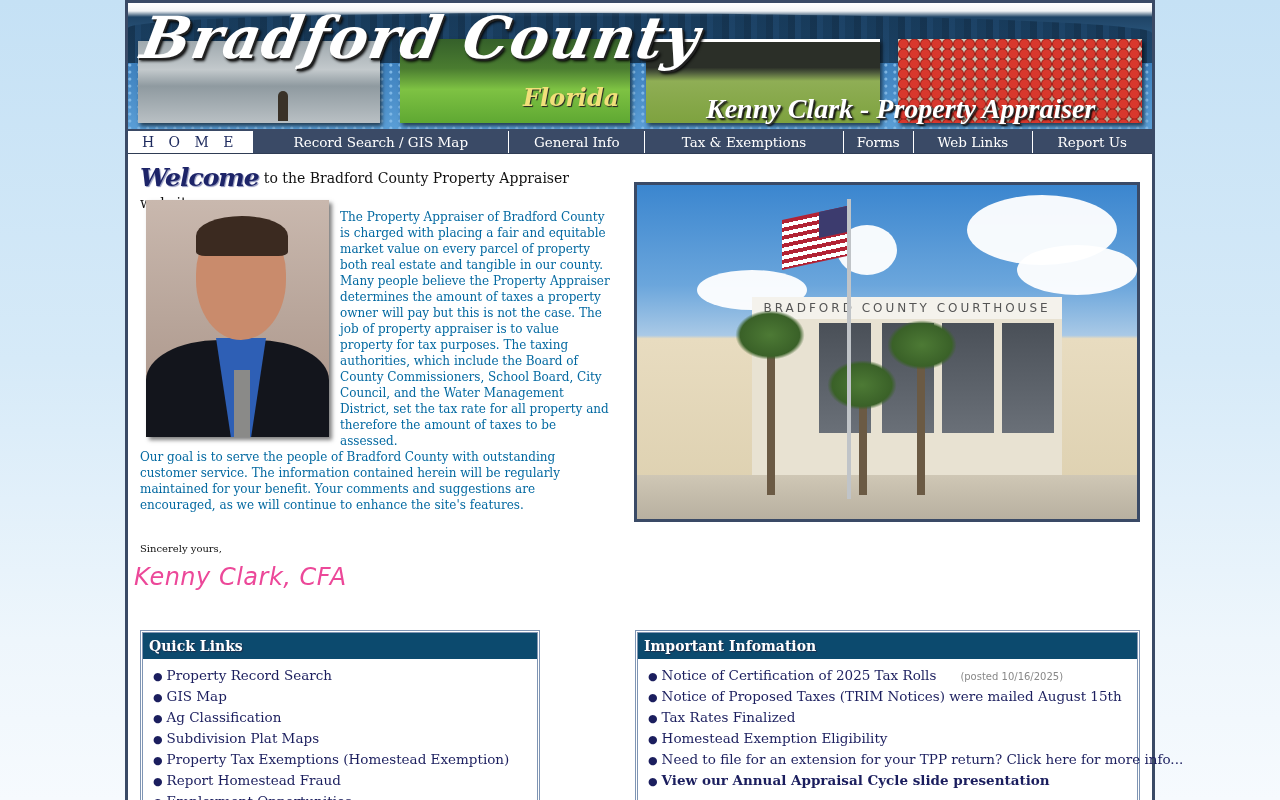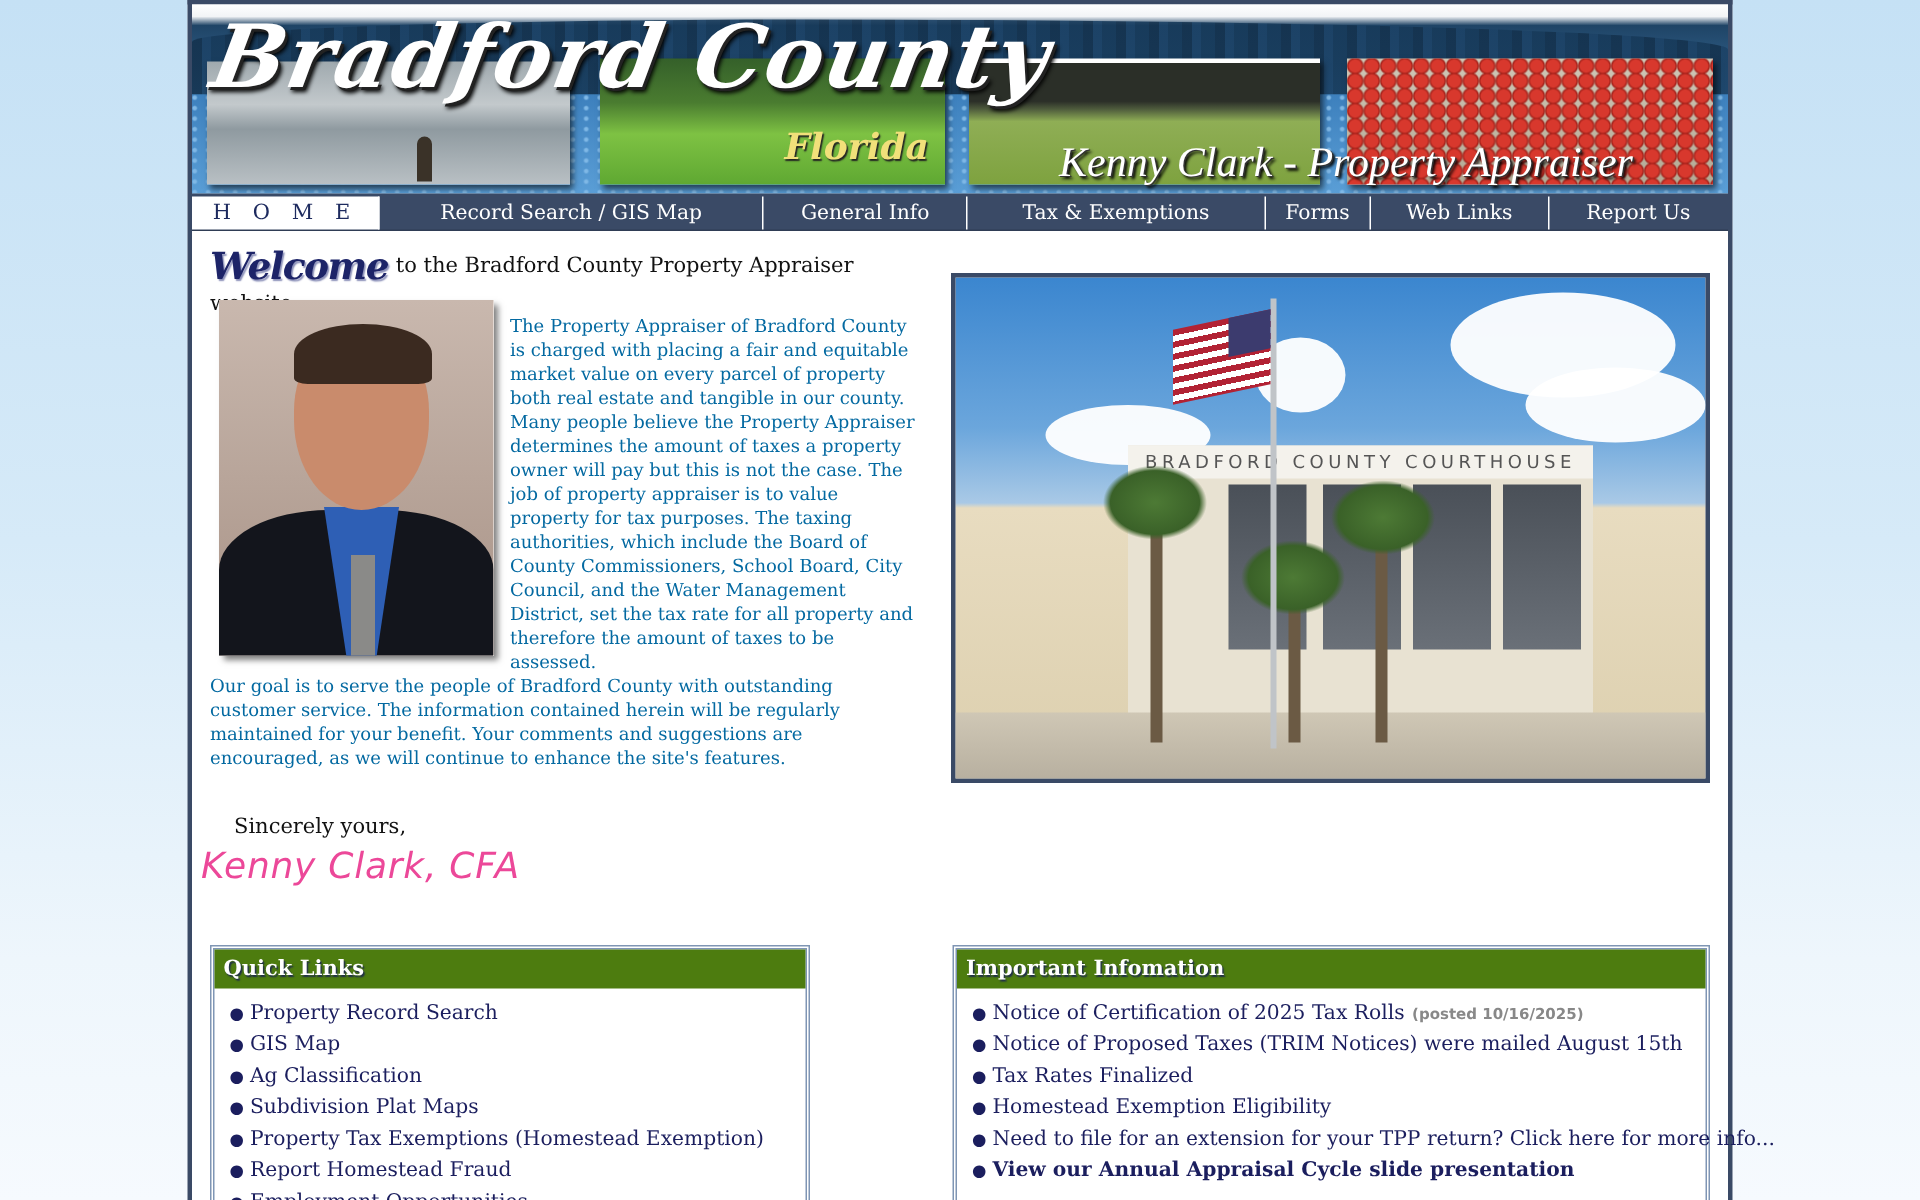--- a/index.html
+++ b/index.html
@@ -44,21 +44,21 @@
     font-size:58px; color:#fff; letter-spacing:1px; line-height:70px;
     text-shadow: 2px 2px 0 #222, 3px 3px 3px #000;
     transform: skewX(-10deg);
   }
   .banner-state {
     position:absolute; left:395px; top:80px; font-family:"DejaVu Serif", serif; font-style:italic; font-weight:bold;
     font-size:24px; color:#f1e07a; text-shadow:1px 1px 1px #222;
   }
   .banner-subtitle {
     position:absolute; left:578px; top:90px; font-family:"Liberation Serif", serif; font-style:italic;
-    font-size:28px; color:#fff; text-shadow: 1px 1px 0 #333, 2px 2px 2px #000; white-space:nowrap;
+    font-size:28px; color:#fff; text-shadow: 1px 1px 0 #333, 2px 2px 2px #000; white-space:nowrap;font-weight:bold;
   }
   
   .nav {
     position:absolute; left:0; top:126px; width:1024px; height:24px; display:flex;
     background:#3a4a66; border-bottom:1px solid #2f3d55;
   }
   .nav-item {
     height:22px; line-height:22px; margin-top:2px; color:#fff; text-align:center; font-size:13.5px;
     font-family:"DejaVu Serif", serif; border-right:1px solid #ffffff; box-sizing:border-box;
     font-weight:normal; cursor:pointer;
@@ -82,21 +82,21 @@
   .portrait .shirt { position:absolute; left:70px; top:138px; width:50px; height:100px; background:#2e5fb5; clip-path:polygon(0 0,100% 0,70% 100%,30% 100%); }
   .portrait .tie { position:absolute; left:88px; top:170px; width:16px; height:70px; background:#8a8a88; }
   .body-text {
     position:absolute; left:12px; top:206px; width:470px; font-size:12px; line-height:16px; color:#0369a1;
   }
   .body-text .float-spacer { float:left; width:200px; height:240px; }
   .signature {
     position:absolute; left:6px; top:560px; font-family:"DejaVu Sans", sans-serif; font-style:italic;
     font-size:24px; color:#ec4899; letter-spacing:.5px;
   }
-  .sincerely { position:absolute; left:12px; top:540px; font-size:14px; color:#111;margin-left:16px; }
+  .sincerely { position:absolute; left:12px; top:540px; font-size:10px; color:#111; }
   .courthouse {
     position:absolute; left:506px; top:179px; width:500px; height:334px;
     border:3px solid #3a4a66; overflow:hidden;
     background: linear-gradient(to bottom, #3b86cf 0%, #6ba6dc 30%, #a9c9e6 45%, #e8dcc0 46%, #dccfae 100%);
   }
   .ch-cloud { position:absolute; background:#fff; border-radius:50%; opacity:.95; }
   .ch-building { position:absolute; left:115px; top:112px; width:310px; height:185px; background:#e8e2d2; }
   .ch-sign { position:absolute; left:115px; top:112px; width:310px; height:22px; background:#f4f2ec; color:#555; font-size:12px; letter-spacing:3px; text-align:center; line-height:22px; font-family:"DejaVu Sans", sans-serif; }
   .ch-window { position:absolute; top:138px; width:52px; height:110px; background:linear-gradient(#4a5058,#6a7078); }
   .ch-ground { position:absolute; left:0; top:290px; width:500px; height:44px; background:linear-gradient(#cfc7b5,#b8b0a0); }
@@ -105,28 +105,28 @@
     background: linear-gradient(to bottom, #b22234 0 4px, #fff 4px 8px, #b22234 8px 12px, #fff 12px 16px, #b22234 16px 20px, #fff 20px 24px, #b22234 24px 28px, #fff 28px 32px, #b22234 32px 36px, #fff 36px 40px, #b22234 40px 44px, #fff 44px 48px, #b22234 48px 50px);
     transform:skewY(-12deg); }
   .ch-flag::before { content:""; position:absolute; right:0; top:0; width:28px; height:26px; background:#3c3b6e; }
   .ch-palm { position:absolute; width:8px; background:#6b5a44; }
   .ch-frond { position:absolute; width:70px; height:50px; background:radial-gradient(ellipse, #4d7a35 0%, #3a6128 60%, transparent 70%); }
   
   .panel {
     position:absolute; border:3px double #7f95b4; background:#fff; box-sizing:border-box;
   }
   .panel-header {
-    background:#4d7c0f; color:#fff; font-weight:bold; font-size:14px; height:26px; line-height:26px;
+    background:#0c4a6e; color:#fff; font-weight:bold; font-size:14px; height:26px; line-height:26px;
     padding-left:6px; text-shadow:1px 1px 1px #1f2d4a; font-family:"DejaVu Serif", serif;
   }
   .panel ul { list-style:none; margin:0; padding:6px 0 0 10px; }
   .panel li { font-size:13.5px; color:#1b1e5e; height:21px; line-height:21px; white-space:nowrap; cursor:pointer; }
   .panel li .bullet { font-size:11px; margin-right:4px; color:#1b1e5e; }
   .panel li.red { color:#d01c1c; }
-  .panel li .posted { font-family:"DejaVu Sans", sans-serif; font-size:10px; color:#888; margin-left:5px; font-weight:bold; }
+  .panel li .posted { font-family:"DejaVu Sans", sans-serif; font-size:10px; color:#888; margin-left:24px; font-weight:normal; }
   .panel li sup { font-size:9px; }
   .panel li.bold { font-weight:bold; }
 </style>
 </head>
 <body>
 
 <div class="page">
 
   <div class="banner">
     <div class="treeline"></div>

